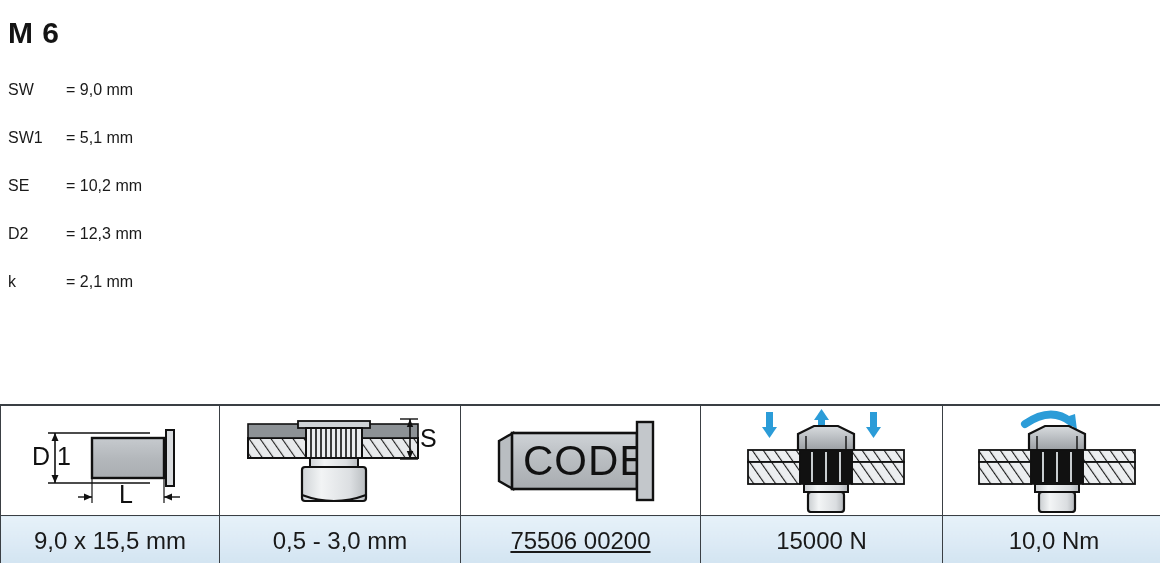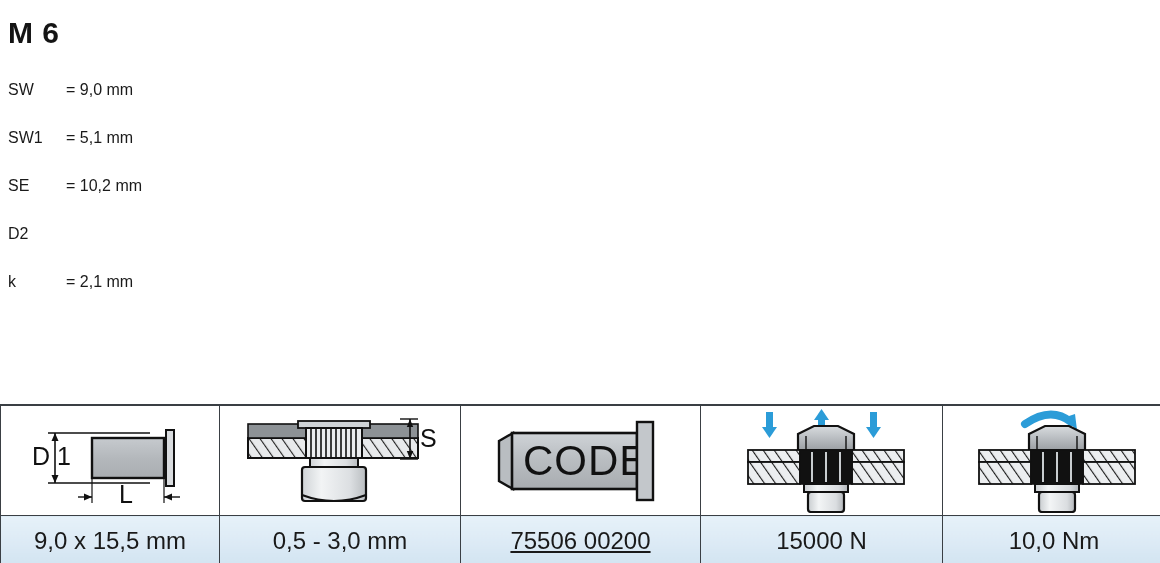--- a/index.html
+++ b/index.html
@@ -118,20 +118,21 @@
       <span class="spec-val">= 5,1 mm</span>
     </div>
 
     <div class="spec-row">
       <span class="spec-key">SE</span>
       <span class="spec-val">= 10,2 mm</span>
     </div>
 
     <div class="spec-row">
       <span class="spec-key">D2</span>
+      <span class="spec-val">= 12,3 mm</span>
     </div>
 
     <div class="spec-row">
       <span class="spec-key">k</span>
       <span class="spec-val">= 2,1 mm</span>
     </div>
 
   </div>
 </div>
 

